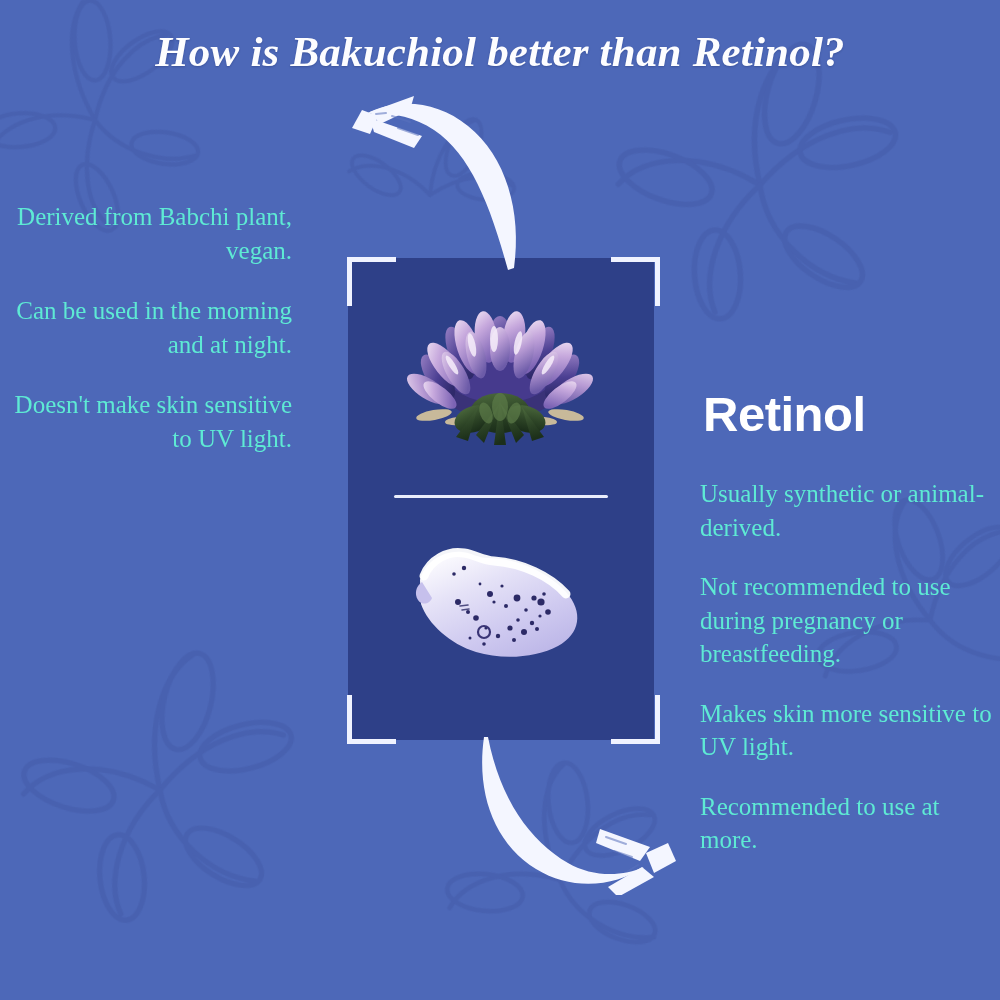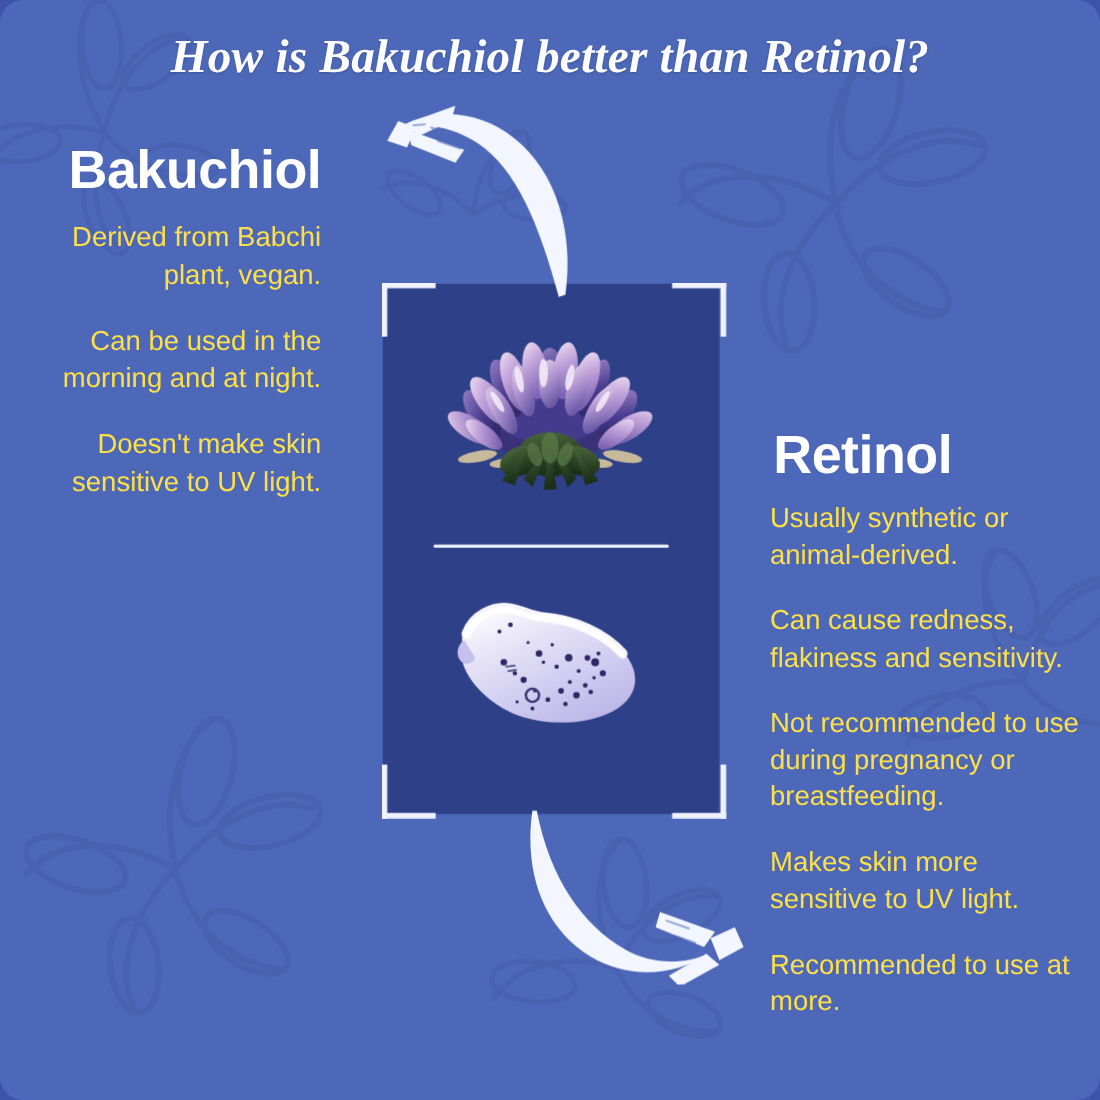--- a/index.html
+++ b/index.html
@@ -7,21 +7,20 @@
     padding: 0;
     background: #3d54a8;
   }
   #poster {
     position: relative;
     width: 1000px;
     height: 1000px;
     overflow: hidden;
     background: #4d68b8;
     font-family: "Liberation Sans", sans-serif;
-    border-radius: 21px;
     -webkit-font-smoothing: antialiased;
   }
 
   
   .bg-watermarks {
     position: absolute;
     inset: 0;
     pointer-events: none;
     opacity: 0.42;
   }
@@ -54,24 +53,25 @@
     letter-spacing: -0.5px;
   }
   .col-head.left  { left: 0;   width: 292px; top: 131px; text-align: right; }
   .col-head.right { left: 703px; width: 300px; top: 390px; text-align: left; }
 
   
   .col {
     position: absolute;
     font-size: 25px;
     line-height: 1.34;
-    color: #fde047;
+    color: #5eead4;
+    font-family: Liberation Serif, serif;
   }
   .col.left  { left: 10px;  width: 282px; top: 200px; text-align: right; }
-  .col.right { left: 700px; width: 292px; top: 455px; text-align: left; }
+  .col.right { left: 700px; width: 292px; top: 477px; text-align: left; }
   .col p { margin: 0 0 27px 0; }
   .col.right p { margin-bottom: 26px; }
   .col p:last-child { margin-bottom: 0; }
 
   
   .panel {
     position: absolute;
     left: 348px;
     top: 258px;
     width: 306px;
@@ -205,31 +205,29 @@
           <ellipse cx="12" cy="-60" rx="15" ry="32"></ellipse>
           <ellipse cx="50" cy="-32" rx="30" ry="14" transform="rotate(-20 50 -32)"></ellipse>
           <ellipse cx="-60" cy="4" rx="30" ry="14" transform="rotate(12 -60 4)"></ellipse>
         </g>
       </g>
     </svg>
   </div>
 
   <div class="title">How is Bakuchiol better than Retinol?</div>
 
-  <div class="col-head left">Bakuchiol</div>
   <div class="col left">
     <p>Derived from Babchi plant, vegan.</p>
     <p>Can be used in the morning and at night.</p>
     <p>Doesn't make skin sensitive to UV light.</p>
   </div>
 
   <div class="col-head right">Retinol</div>
   <div class="col right">
     <p>Usually synthetic or animal-derived.</p>
-    <p>Can cause redness, flakiness and sensitivity.</p>
     <p>Not recommended to use during pregnancy or breastfeeding.</p>
     <p>Makes skin more sensitive to UV light.</p>
     <p>Recommended to use at more.</p>
   </div>
 
   <div class="panel"></div>
 
   <div class="flower-wrap">
     <svg viewBox="0 0 204 150">
       <defs>

